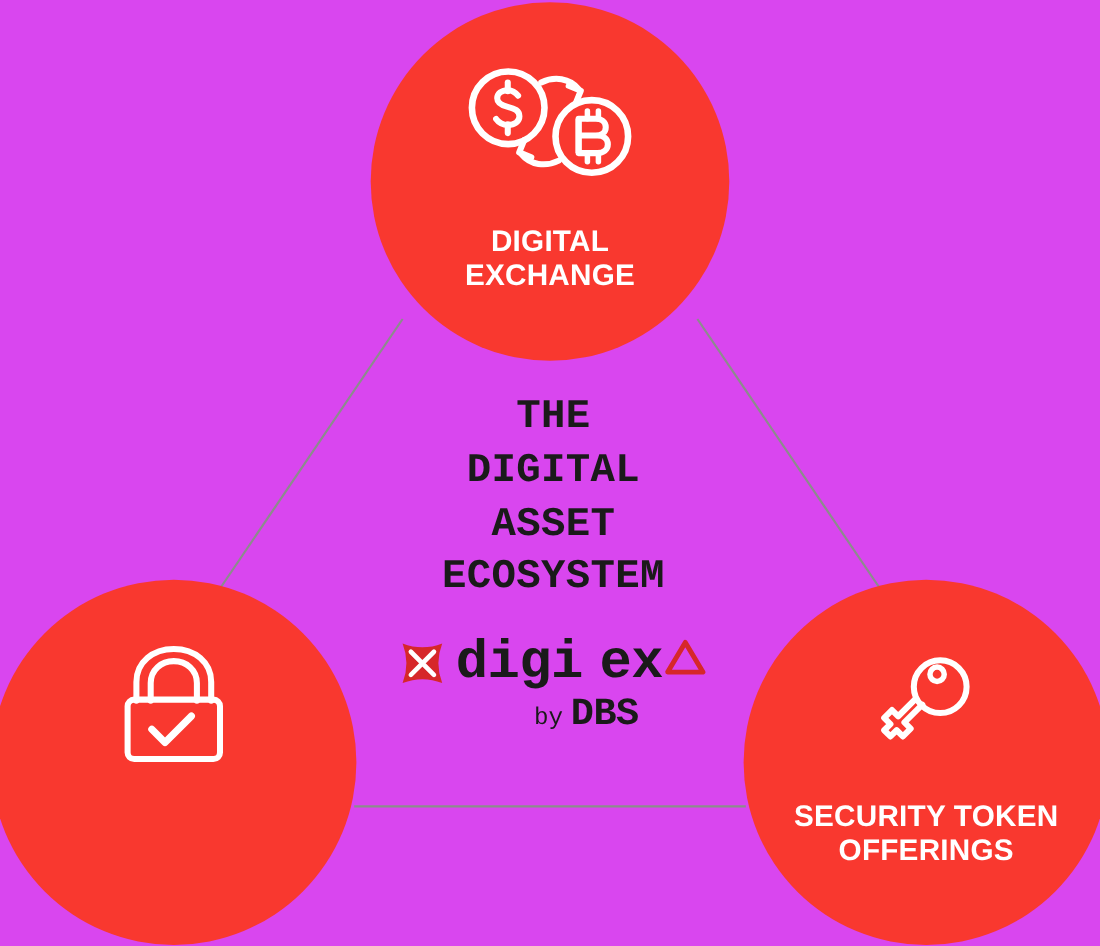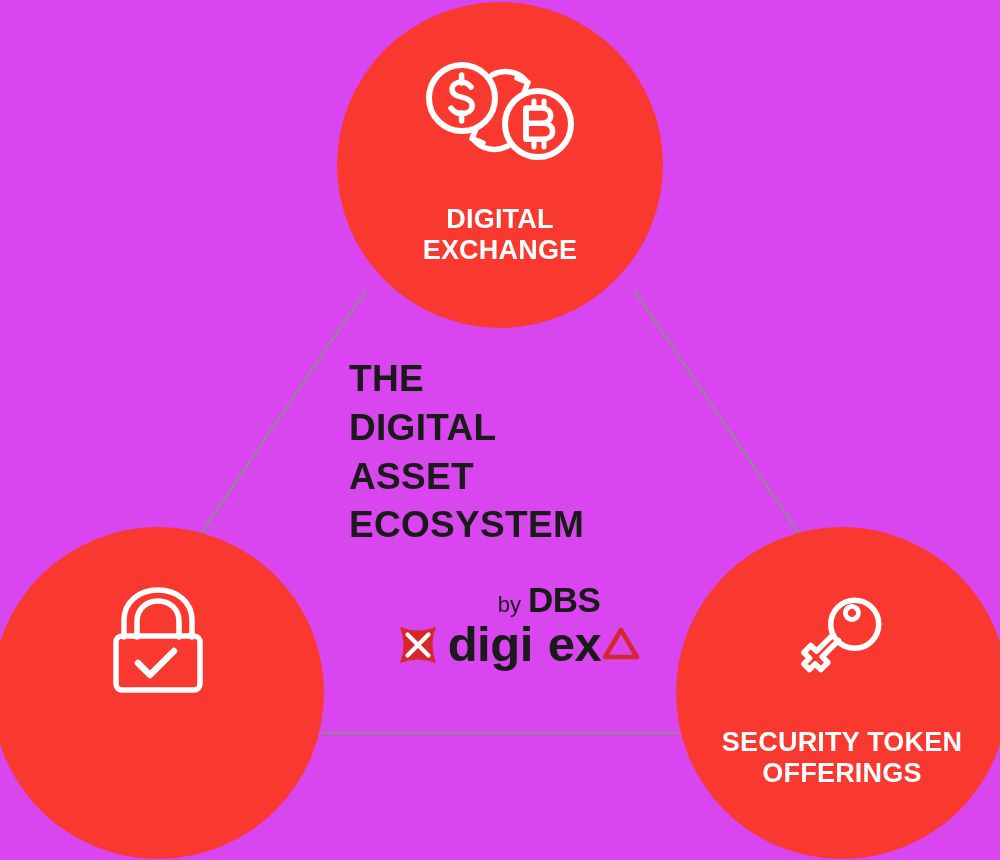--- a/index.html
+++ b/index.html
@@ -82,24 +82,26 @@
     top: 527px;
     width: 332px;
     height: 332px;
     padding-top: 58px;
   }
   #node-sto .node-label { margin-top: 38px; }
 
   
   #center-block {
     position: absolute;
-    left: 349px;
+    left: 333px;
     top: 355px;
     width: 340px;
     z-index: 3;
+    text-align: center;
+    font-family: Liberation Mono, monospace;
   }
   #center-title {
     color: #1a1a1a;
     font-weight: bold;
     font-size: 37px;
     line-height: 1.32;
     letter-spacing: 0.3px;
     white-space: pre-line;
   }
 
@@ -216,37 +218,37 @@
 OFFERINGS</div>
   </div>
 
   <div id="center-block">
     <div id="center-title">THE
 DIGITAL
 ASSET
 ECOSYSTEM</div>
 
     <div id="logo-lockup">
-      <div id="logo-byline">
-        <span id="logo-by">by</span>
-        <span id="logo-dbs">DBS</span>
-      </div>
       <div id="logo-row">
         <span style="line-height:0;">
           <svg width="40" height="40" viewBox="0 0 40 40">
             <path d="M2 2 Q20 9 38 2 Q31 20 38 38 Q20 31 2 38 Q9 20 2 2 Z" fill="#d6272a"></path>
             <path d="M9.5 9.5 L30.5 30.5 M30.5 9.5 L9.5 30.5" stroke="#ffffff" stroke-width="4.2" stroke-linecap="round"></path>
           </svg>
         </span>
         <span id="logo-wordmark">
           <span id="logo-word-digi">digi</span>
           <span id="logo-word-ex">ex</span>
           <span style="line-height:0;display:inline-block;margin-left:1px;">
             <svg width="38" height="35" viewBox="0 0 38 35">
               <path d="M19 4 L35 31 L3 31 Z" fill="none" stroke="#d6272a" stroke-width="4.5" stroke-linejoin="round"></path>
             </svg>
           </span>
         </span>
       </div>
+      <div id="logo-byline">
+        <span id="logo-by">by</span>
+        <span id="logo-dbs">DBS</span>
+      </div>
     </div>
   </div>
 
 </div>
 
 </body></html>

